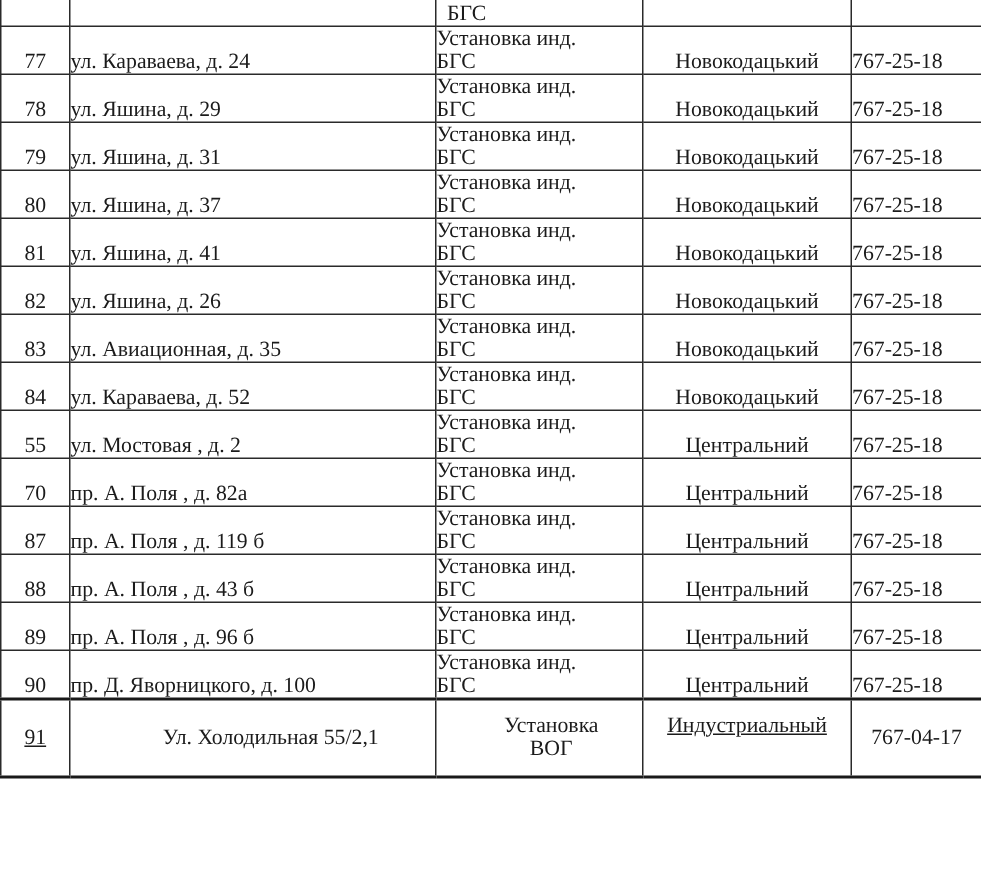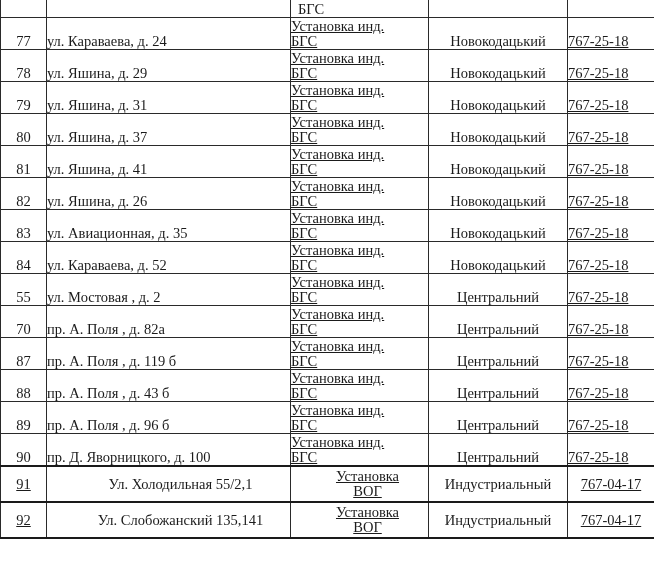--- a/index.html
+++ b/index.html
@@ -76,34 +76,33 @@
     padding-bottom: 2px;
     font-size: 14.5px;
   }
   td.work {
     text-align: left;
     vertical-align: top;
     padding-left: 7px;
     padding-top: 0px;
     font-size: 14.5px;
   }
-  td.work .ln { display: block; line-height: 1.05; text-decoration: underline; }
+  td.work .ln { display: block; line-height: 1.05; }
   td.dist {
     text-align: center;
     vertical-align: bottom;
     padding-bottom: 2px;
     font-size: 14.5px;
   }
   td.phone {
     text-align: left;
     vertical-align: top;
     padding-left: 8px;
     padding-top: 0px;
     font-size: 14.5px;
-    text-decoration: underline;
   }
 
   
   tr.row-vog td {
     height: 34px;
     vertical-align: middle;
     border-top: 2px solid #1a1a1a;
     border-bottom: 2px solid #1a1a1a;
   }
   tr.row-vog td.num {
@@ -121,21 +120,22 @@
   tr.row-vog td.work {
     text-align: center;
     vertical-align: middle;
     padding-left: 16px;
     padding-top: 0;
     line-height: 1.05;
   }
   tr.row-vog td.dist {
     text-align: center;
     vertical-align: middle;
-    padding-bottom: 0;
+    padding-bottom: 16px;
+    text-decoration: underline;
   }
   tr.row-vog td.phone {
     text-align: center;
     vertical-align: middle;
     padding-left: 0;
     padding-top: 0;
   }
   tr.row-vog.first-vog td { border-top: 2px solid #1a1a1a; }
   tr.row-vog.last-vog td  { border-bottom: 2px solid #1a1a1a; }
 </style>
@@ -304,25 +304,15 @@
         <tr class="row-vog first-vog">
           <td class="num">91</td>
           <td class="addr">Ул. Холодильная 55/2,1</td>
           <td class="work">
             <span class="ln">Установка</span>
             <span class="ln">ВОГ</span>
           </td>
           <td class="dist">Индустриальный</td>
           <td class="phone">767-04-17</td>
         </tr>
-        <tr class="row-vog last-vog">
-          <td class="num">92</td>
-          <td class="addr">Ул. Слобожанский 135,141</td>
-          <td class="work">
-            <span class="ln">Установка</span>
-            <span class="ln">ВОГ</span>
-          </td>
-          <td class="dist">Индустриальный</td>
-          <td class="phone">767-04-17</td>
-        </tr>
       </tbody>
   </table>
 </div>
 
 </body></html>

